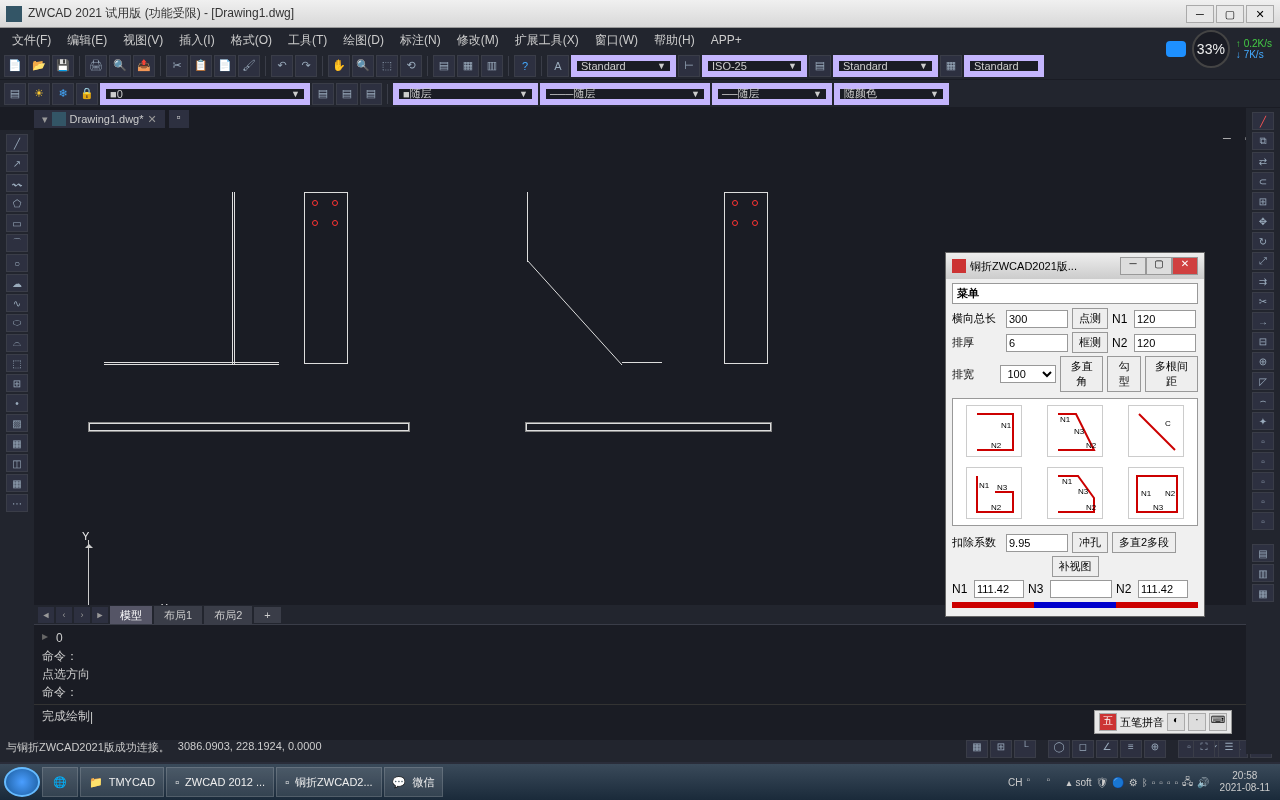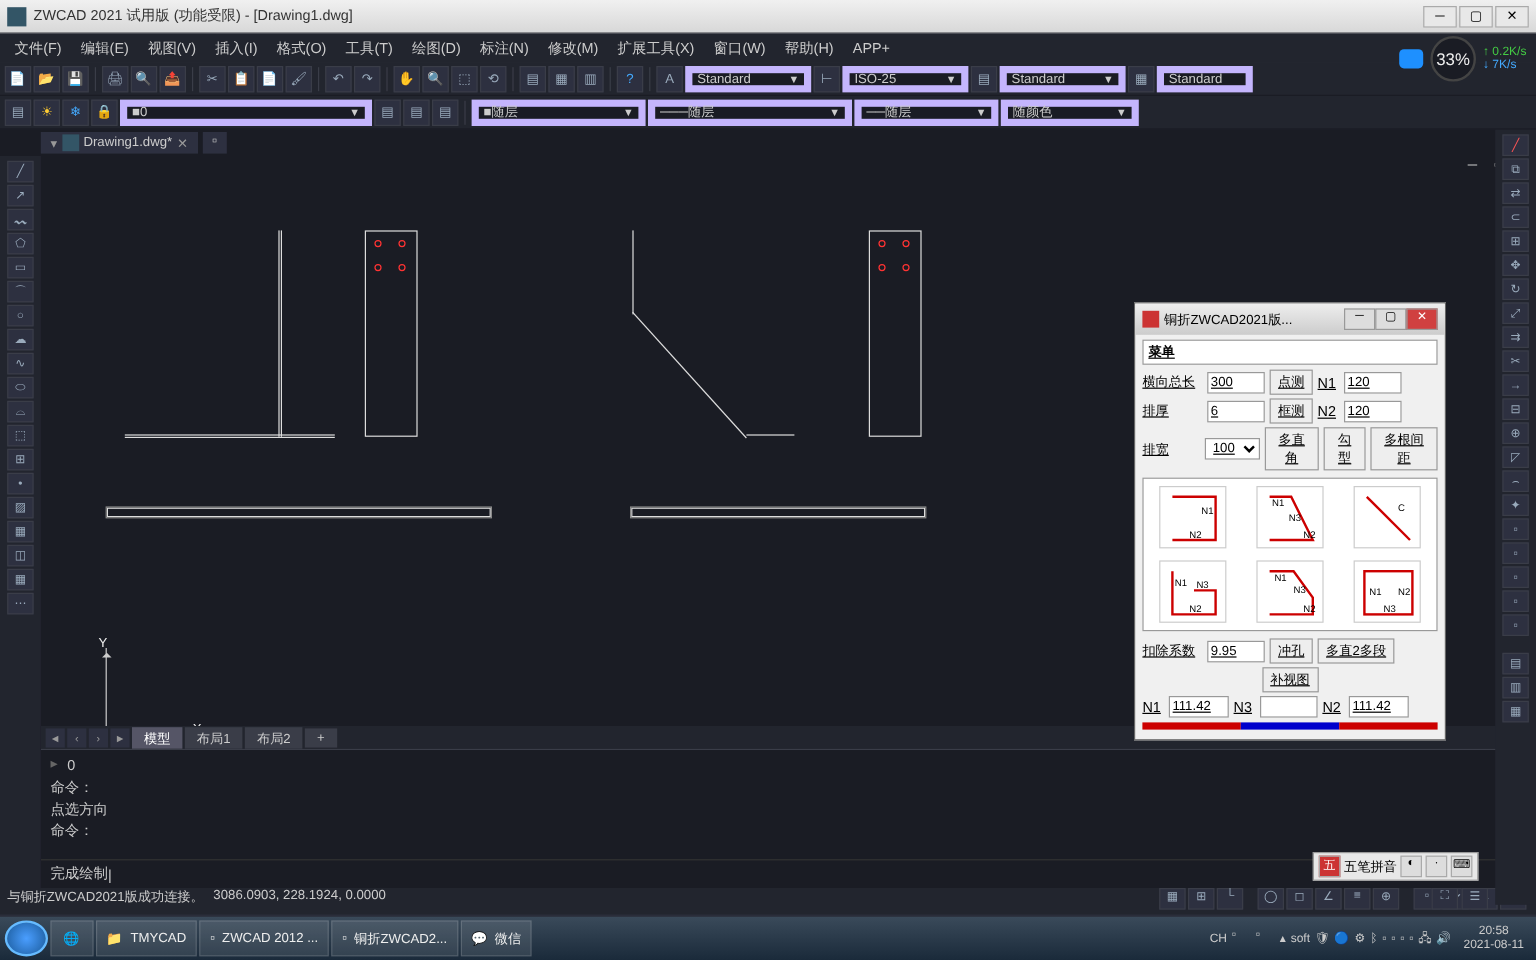--- a/index.html
+++ b/index.html
@@ -73,25 +73,25 @@
 .clock { text-align: center; font-size: 10px; line-height: 12px; padding: 2px 6px; }
 
 
 .dialog { position: absolute; left: 945px; top: 252px; width: 260px; background: #f0f0f0; border: 1px solid #666; font-size: 12px; }
 .dlg-title { height: 26px; background: linear-gradient(#eee, #ccc); display: flex; align-items: center; padding: 0 6px; }
 .dlg-title .icon { width: 14px; height: 14px; background: #c33; margin-right: 4px; }
 .dlg-title .txt { flex: 1; font-size: 11px; }
 .dlg-wb { display: flex; }
 .dlg-wbtn { width: 26px; height: 18px; background: #ddd; border: 1px solid #999; font-size: 10px; text-align: center; }
 .dlg-wbtn.close { background: #d04040; color: #fff; }
-.dlg-body { padding: 4px 6px; text-decoration: underline; }
+.dlg-body { padding: 4px 6px; }
 .dlg-menu { background: #fff; border: 1px solid #999; padding: 2px 4px; margin-bottom: 4px; font-weight: bold; font-size: 11px; }
 .dlg-row { display: flex; align-items: center; margin: 3px 0; gap: 4px; }
 .dlg-label { width: 50px; font-size: 11px; }
-.dlg-input { width: 48px; height: 18px; border: 1px solid #999; background: #fff; font-size: 11px; padding: 0 2px; }
+.dlg-input { width: 62px; height: 18px; border: 1px solid #999; background: #fff; font-size: 11px; padding: 0 2px; }
 .dlg-input.wide { width: 50px; }
 .dlg-btn { padding: 2px 6px; background: #eee; border: 1px solid #999; font-size: 11px; }
 .shape-grid { display: flex; flex-wrap: wrap; gap: 10px; padding: 6px; background: #fff; border: 1px solid #999; margin: 6px 0; justify-content: space-around; }
 .shape-cell { width: 56px; height: 52px; border: 1px solid #ccc; position: relative; background: #fff; }
 .shape-cell svg { width: 100%; height: 100%; }
 .colorbar { height: 6px; margin: 4px 0; display: flex; }
 .colorbar div { flex: 1; }
 
 
 .ime { position: absolute; right: 48px; bottom: 66px; background: #e8e8e8; border: 1px solid #999; display: flex; align-items: center; padding: 2px 4px; gap: 3px; font-size: 11px; }
@@ -291,21 +291,21 @@
 
     <div class="cmdarea" style="position:absolute; left:0; bottom:24px; right:0; height:92px">
       <div style="float:left; width:14px; color:#666">▸</div>
       <div>
       <div class="cmdline">0</div>
       <div class="cmdline">命令：</div>
       <div class="cmdline">点选方向</div>
       <div class="cmdline">命令：</div>
       </div>
     </div>
-    <div class="cmdinput" style="position:absolute; left:0; bottom:0; right:0">
+    <div class="cmdinput" style="position:absolute; left:0; bottom:12px; right:0">
       <span>完成绘制</span>
         <span style="animation:blink 1s infinite">|</span>
     </div>
   </div>
 </div>
 
 <div class="righttools">
   <div class="ltbtn" style="color:#f55">╱</div>
   <div class="ltbtn">⧉</div>
   <div class="ltbtn">⇄</div>

